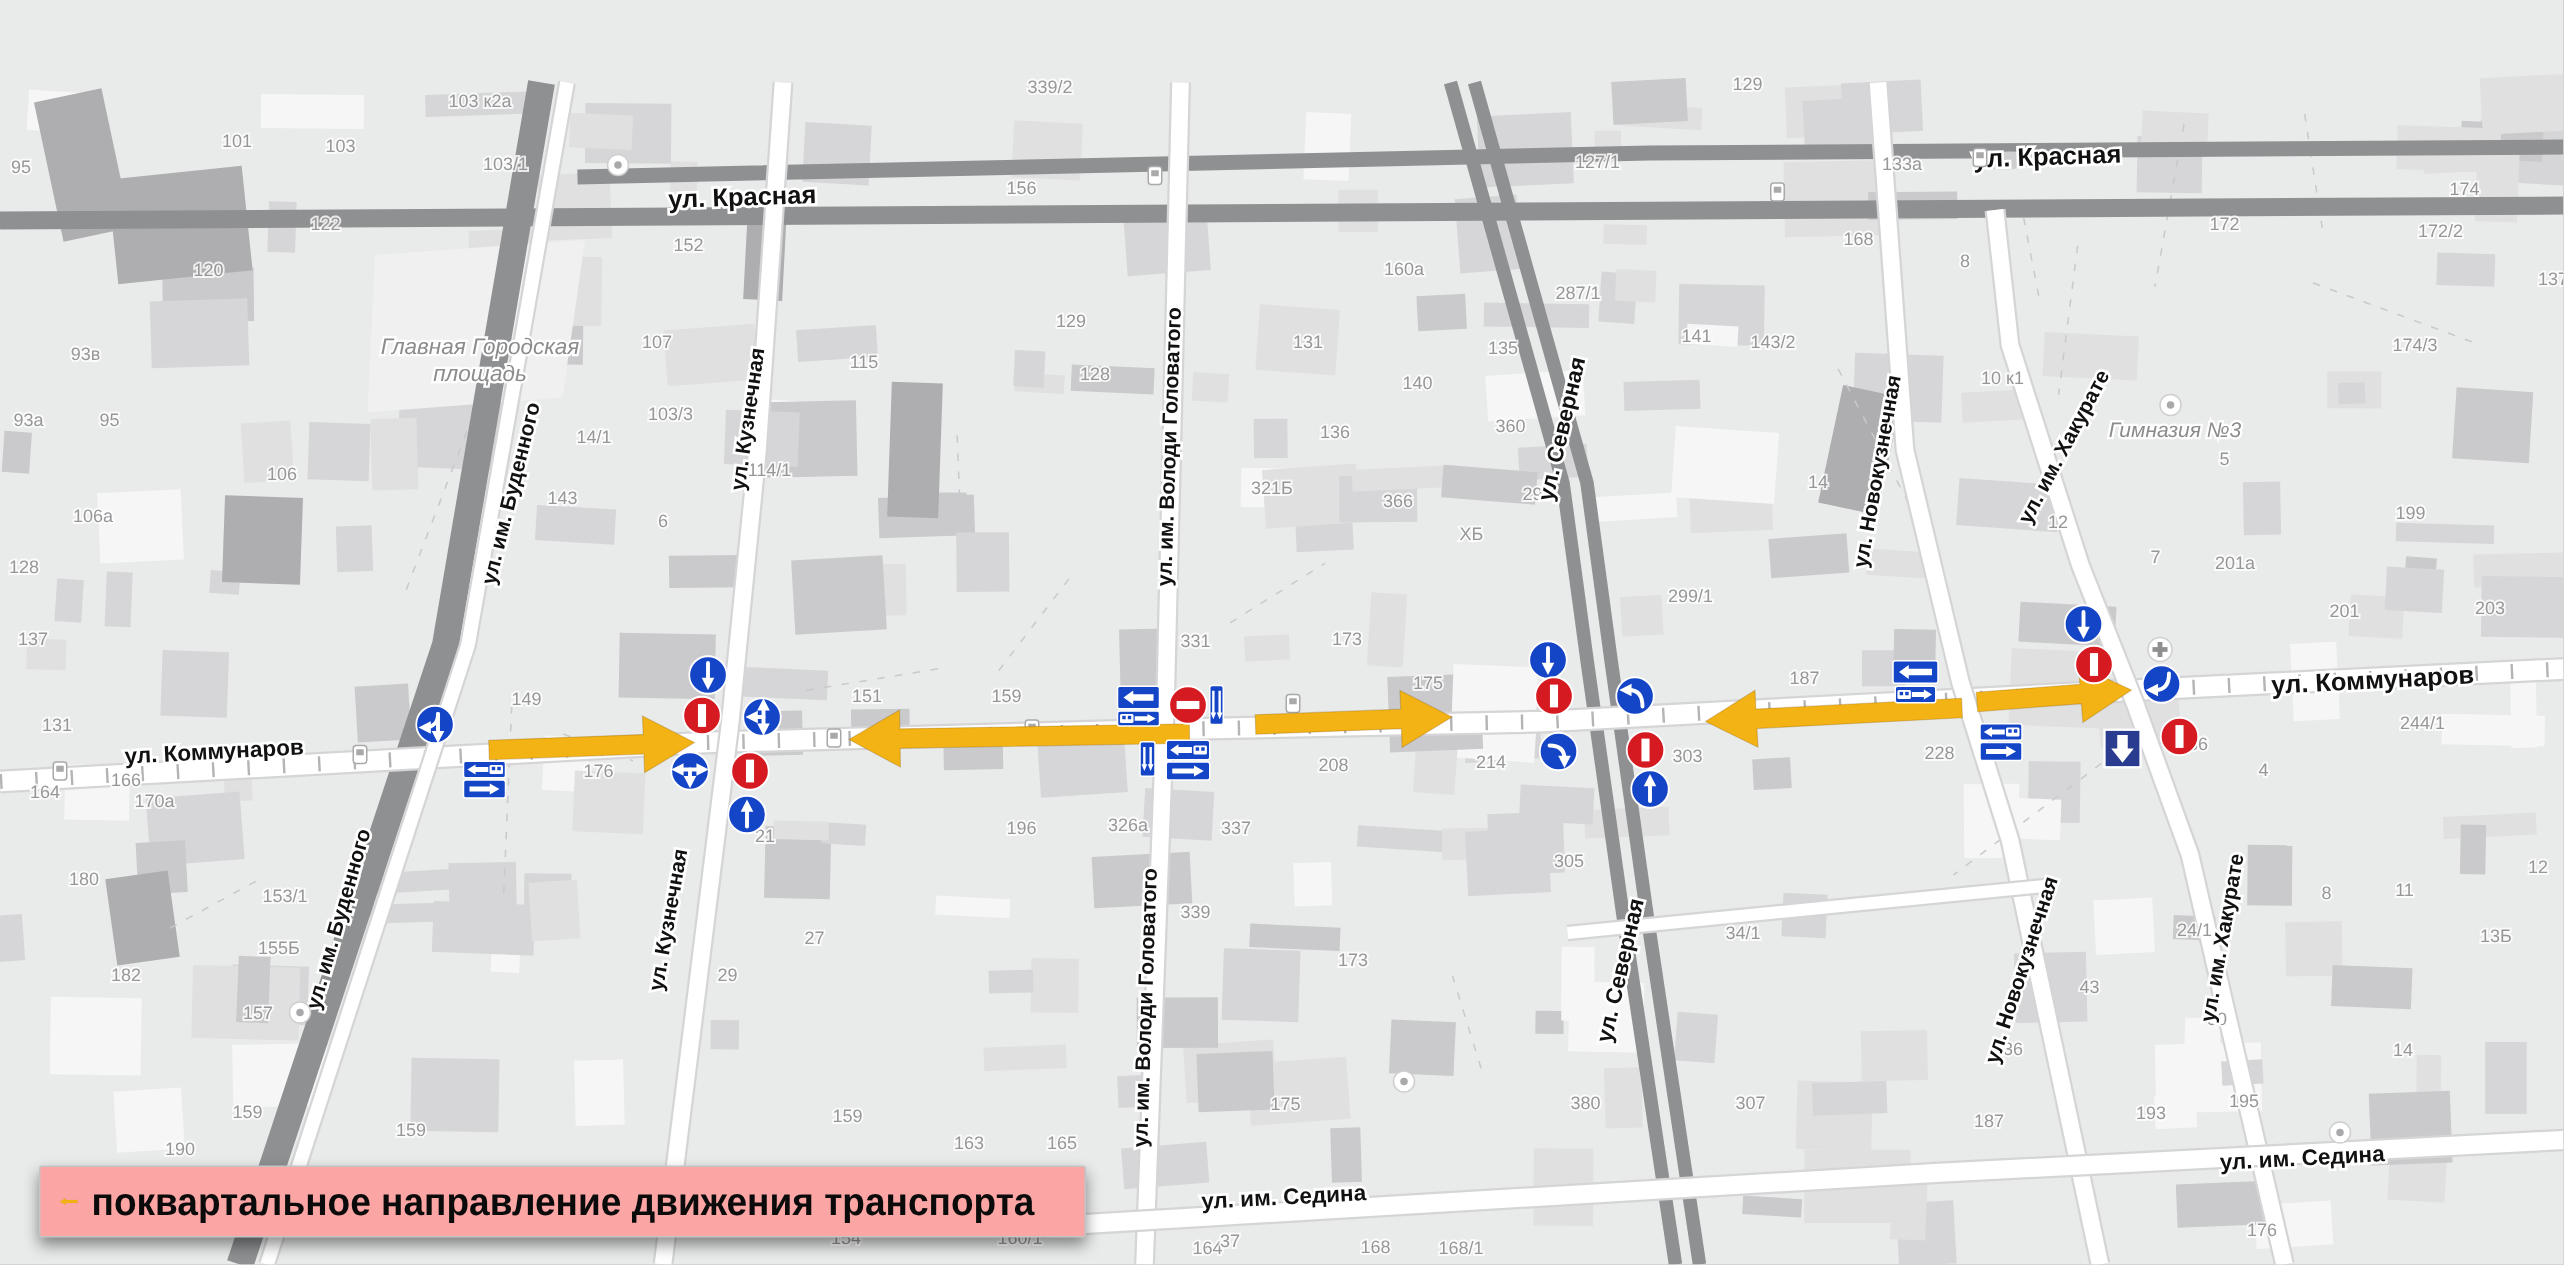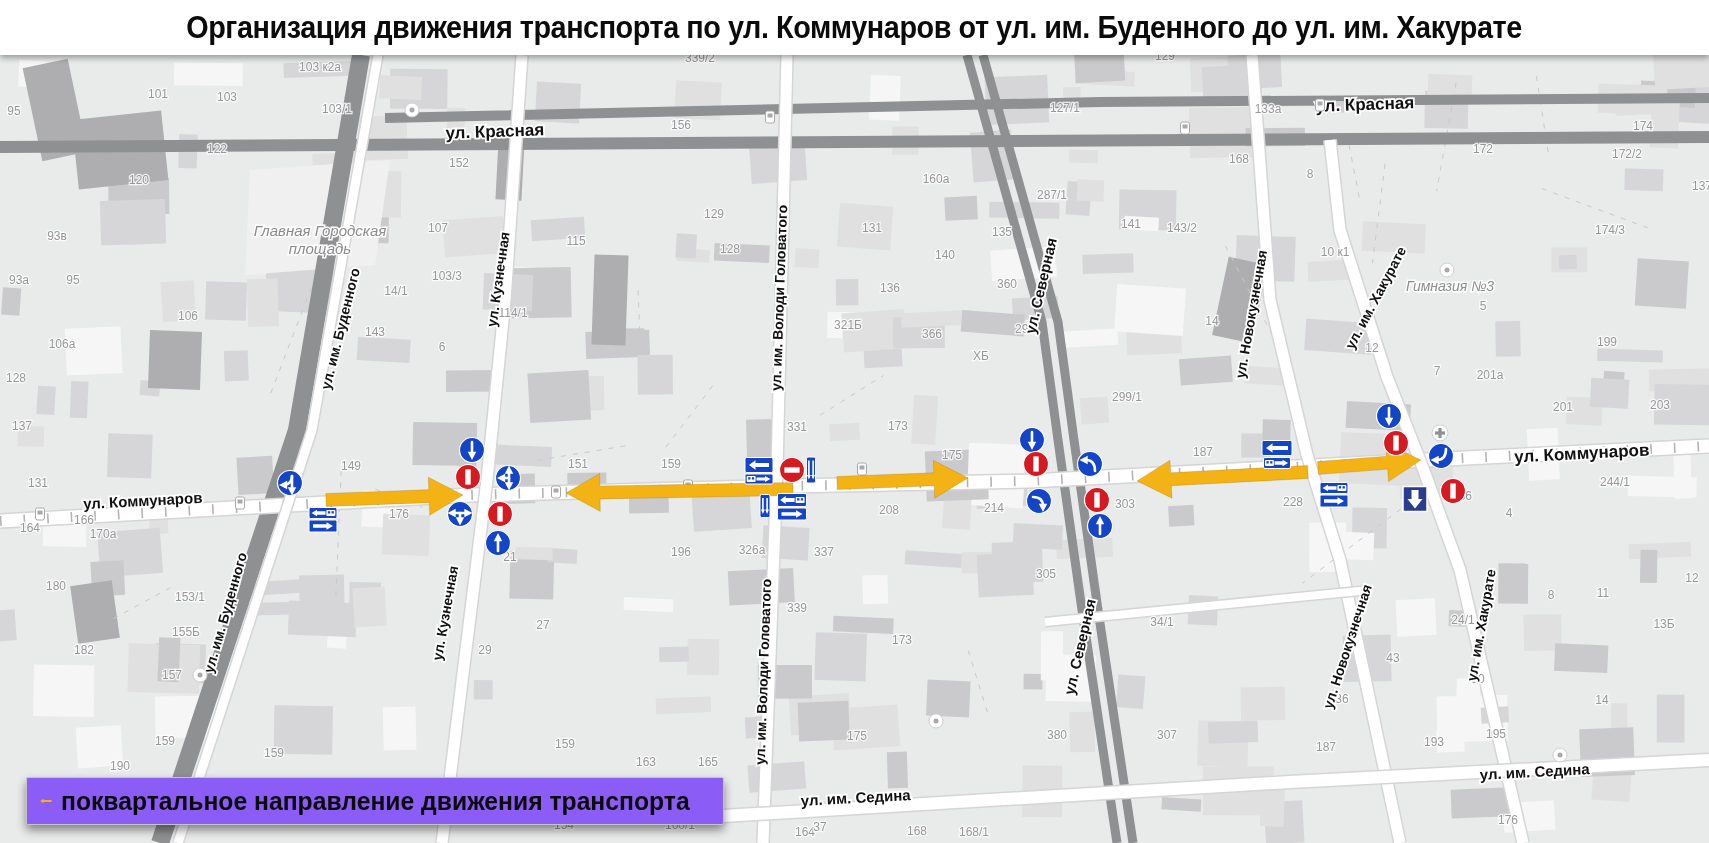--- a/index.html
+++ b/index.html
@@ -4,21 +4,21 @@
 <style>
   html,body{margin:0;padding:0;background:#bfbfbf;}
   .stage{position:relative;width:1709px;height:843px;overflow:hidden;background:#e9eaea;
          font-family:"Liberation Sans",sans-serif;}
   #map-svg{position:absolute;left:0;top:0;z-index:1;}
   .titlebar{position:absolute;left:0;top:0;width:1709px;height:55px;background:#ffffff;
             z-index:10;display:flex;align-items:center;justify-content:center;
             box-shadow:0 3px 6px rgba(0,0,0,.35);}
   .titlebar h1{margin:0;font-size:31px;font-weight:bold;color:#0b0b0b;letter-spacing:-.5px;
                transform:scaleX(.93);white-space:nowrap;}
-  .legendbox{position:absolute;left:26px;top:777px;width:698px;height:48px;background:#8b5cf6;
+  .legendbox{position:absolute;left:26px;top:777px;width:698px;height:48px;background:#fca5a5;
              border:1px solid #c4c4c4;border-radius:2px;z-index:10;display:flex;align-items:center;
              gap:9px;padding-left:12px;box-sizing:border-box;box-shadow:0 5px 10px rgba(0,0,0,.45);}
   .legendbox .txt{font-size:26px;font-weight:bold;color:#0b0b0b;transform:scaleX(.95);
                   transform-origin:left center;white-space:nowrap;}
 </style>
 </head>
 <body>
 
 <div class="stage">
   <svg id="map-svg" width="1709" height="843">
@@ -617,23 +617,20 @@
       <g transform="translate(1415 499)">
         <rect x="-12" y="-12.5" width="24" height="25" fill="#2A3C90" stroke="#fff" stroke-width="1.5"></rect>
         <polygon points="-3.5,-9 3.5,-9 3.5,0 7.5,0 0,9.5 -7.5,0 -3.5,0" fill="#fff"></polygon>
       </g>
       <g transform="translate(1453 491)">
         <circle r="12.5" fill="#D51A21" stroke="#fff" stroke-width="1.2"></circle>
         <rect x="-2.7" y="-7.6" width="5.4" height="15.2" fill="#fff"></rect>
       </g>
     </svg>
 
-  <div class="titlebar">
-    <h1>Организация движения транспорта по ул. Коммунаров от ул. им. Буденного до ул. им. Хакурате</h1>
-  </div>
 
   <div class="legendbox">
     <svg width="90" height="36" viewBox="0 0 90 36">
       <polygon points="86,11.5 32,11.5 32,2 6,18 32,34 32,24.5 86,24.5" fill="#F4B314" stroke="rgba(120,80,0,.25)" stroke-width="1"></polygon>
     </svg>
     <span class="txt">поквартальное направление движения транспорта</span>
   </div>
 </div>
 
 </body></html>

